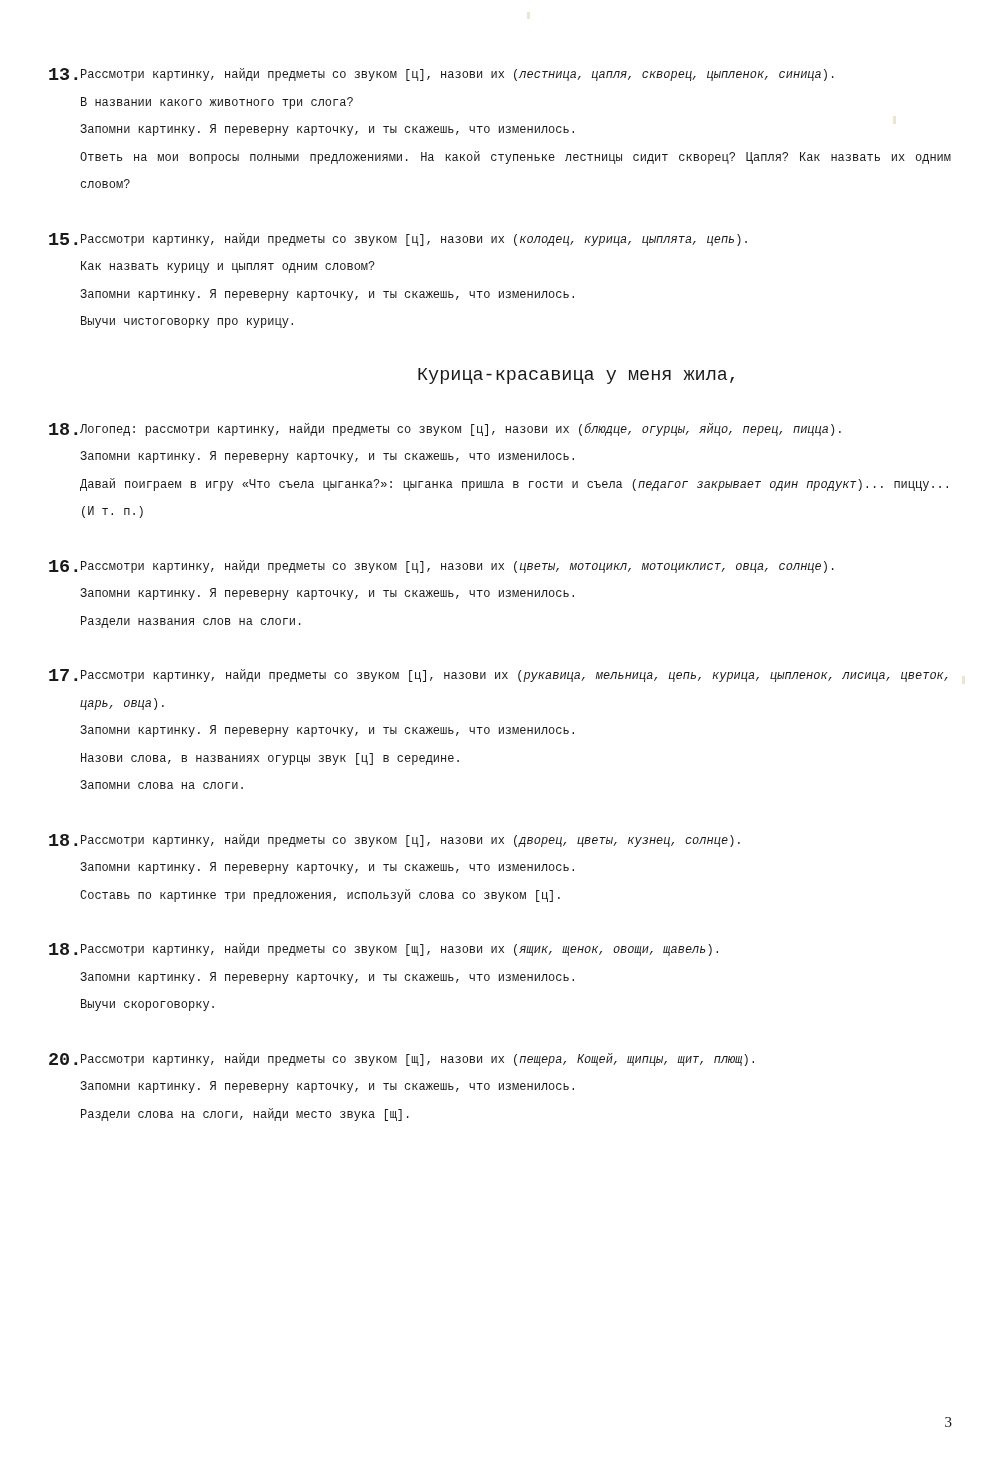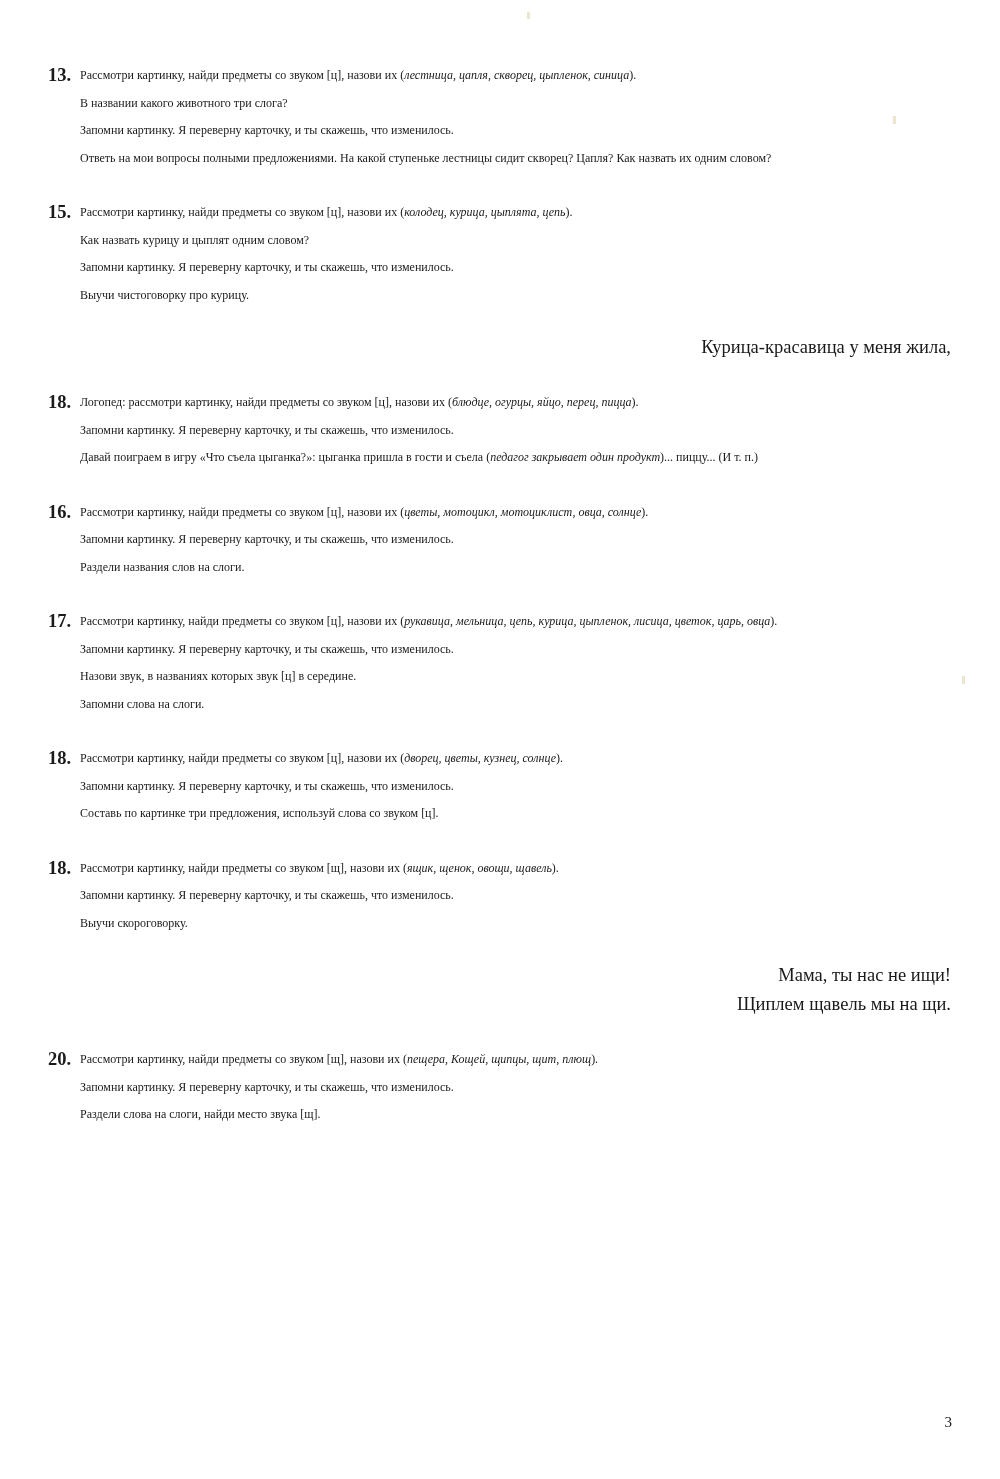--- a/index.html
+++ b/index.html
@@ -25,20 +25,21 @@
     position: absolute;
     left: 48px;
     top: 62px;
     width: 903px;
   }
   
   .item {
     position: relative;
     padding-left: 32px;
     margin-bottom: 27px;
+    font-family: Liberation Mono, monospace;
   }
   .item-number {
     position: absolute;
     left: 0;
     top: 0;
     width: 28px;
     font-weight: bold;
     font-size: 18.5px;
     line-height: 27.5px;
     text-align: left;
@@ -63,21 +64,20 @@
   }
   
   .verse {
     margin: 24px 0 26px 0;
     padding-left: 337px;
     font-size: 18.5px;
     line-height: 29px;
   }
   .verse div {
     white-space: nowrap;
-    text-align: right;
   }
   
   .page-number {
     position: absolute;
     right: 48px;
     bottom: 48px;
     font-size: 15px;
     line-height: 18px;
     color: #1a1a1a;
   }
@@ -134,43 +134,39 @@
           <div class="line first">Рассмотри картинку, найди предметы со звуком [ц], назови их (<i>цветы, мотоцикл, мотоциклист, овца, солнце</i>).</div>
           <div class="line">Запомни картинку. Я переверну карточку, и ты скажешь, что изменилось.</div>
           <div class="line">Раздели названия слов на слоги.</div>
         </div>
       </div>
       <div class="item">
         <div class="item-number">17.</div>
         <div class="lines">
           <div class="line first">Рассмотри картинку, найди предметы со звуком [ц], назови их (<i>рукавица, мельница, цепь, курица, цыпленок, лисица, цветок, царь, овца</i>).</div>
           <div class="line">Запомни картинку. Я переверну карточку, и ты скажешь, что изменилось.</div>
-          <div class="line">Назови звук, в названиях которых звук [ц] в середине.</div>
+          <div class="line">Назови слова, в названиях огурцы звук [ц] в середине.</div>
           <div class="line">Запомни слова на слоги.</div>
         </div>
       </div>
       <div class="item">
         <div class="item-number">18.</div>
         <div class="lines">
           <div class="line first">Рассмотри картинку, найди предметы со звуком [ц], назови их (<i>дворец, цветы, кузнец, солнце</i>).</div>
           <div class="line">Запомни картинку. Я переверну карточку, и ты скажешь, что изменилось.</div>
           <div class="line">Составь по картинке три предложения, используй слова со звуком [ц].</div>
         </div>
       </div>
       <div class="item">
         <div class="item-number">18.</div>
         <div class="lines">
           <div class="line first">Рассмотри картинку, найди предметы со звуком [щ], назови их (<i>ящик, щенок, овощи, щавель</i>).</div>
           <div class="line">Запомни картинку. Я переверну карточку, и ты скажешь, что изменилось.</div>
           <div class="line">Выучи скороговорку.</div>
         </div>
-        <div class="verse">
-          <div>Мама, ты нас не ищи!</div>
-          <div>Щиплем щавель мы на щи.</div>
-        </div>
       </div>
       <div class="item">
         <div class="item-number">20.</div>
         <div class="lines">
           <div class="line first">Рассмотри картинку, найди предметы со звуком [щ], назови их (<i>пещера, Кощей, щипцы, щит, плющ</i>).</div>
           <div class="line">Запомни картинку. Я переверну карточку, и ты скажешь, что изменилось.</div>
           <div class="line">Раздели слова на слоги, найди место звука [щ].</div>
         </div>
       </div>
     </div>

